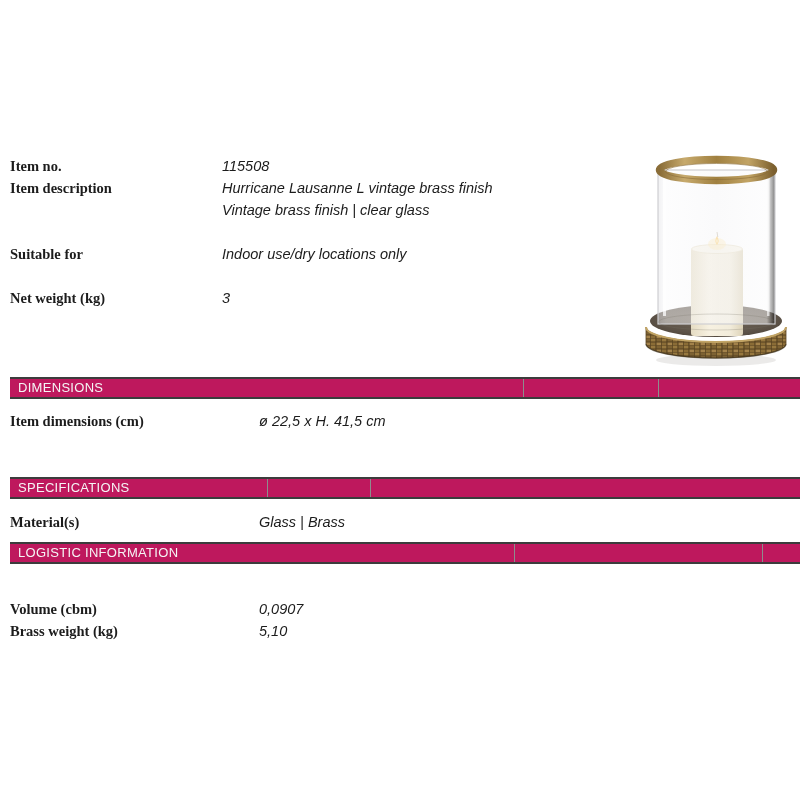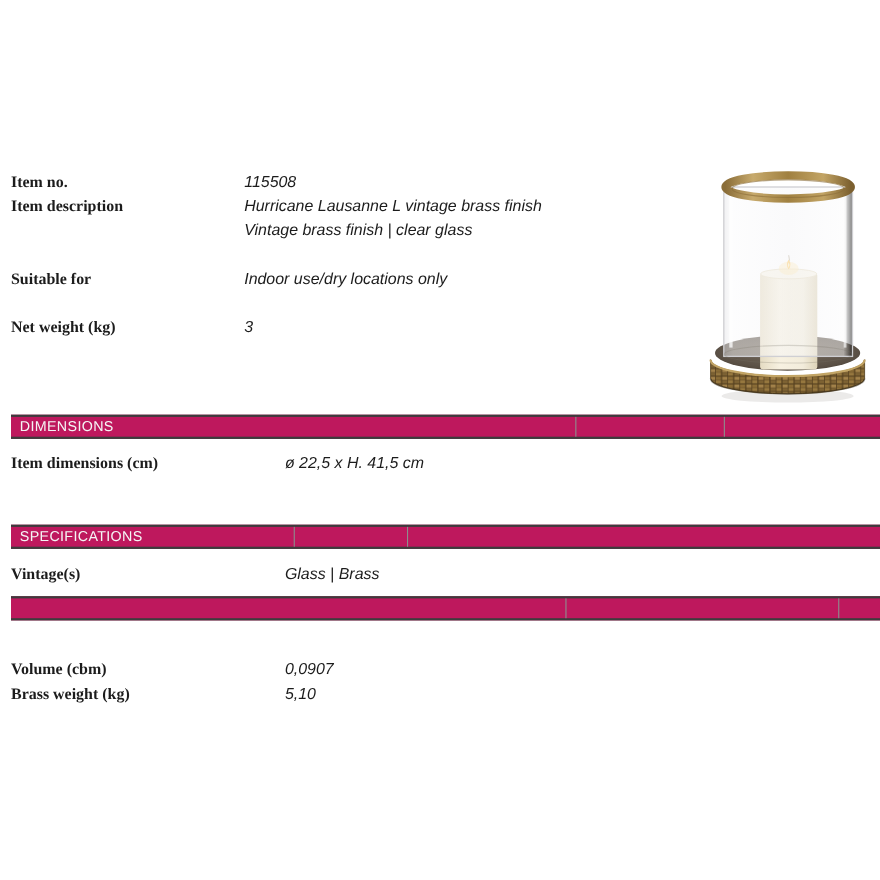--- a/index.html
+++ b/index.html
@@ -180,25 +180,26 @@
     <span class="label">Item dimensions (cm)</span>
     <span class="value col-b">ø 22,5 x H. 41,5 cm</span>
   </div>
 
   <div class="bar" style="top:477px">
     <span class="bar-title">SPECIFICATIONS</span>
     <span class="divider" style="left:257px"></span>
     <span class="divider" style="left:360px"></span>
   </div>
   <div class="row" style="top:512px">
-    <span class="label">Vintage(s)</span>
+    <span class="label">Material(s)</span>
     <span class="value col-b">Glass | Brass</span>
   </div>
 
   <div class="bar" style="top:542px">
+    <span class="bar-title">LOGISTIC INFORMATION</span>
     <span class="divider" style="left:504px"></span>
     <span class="divider" style="left:752px"></span>
   </div>
   <div class="row" style="top:599px">
     <span class="label">Volume (cbm)</span>
     <span class="value col-b">0,0907</span>
   </div>
   <div class="row" style="top:621px">
     <span class="label">Brass weight (kg)</span>
     <span class="value col-b">5,10</span>

